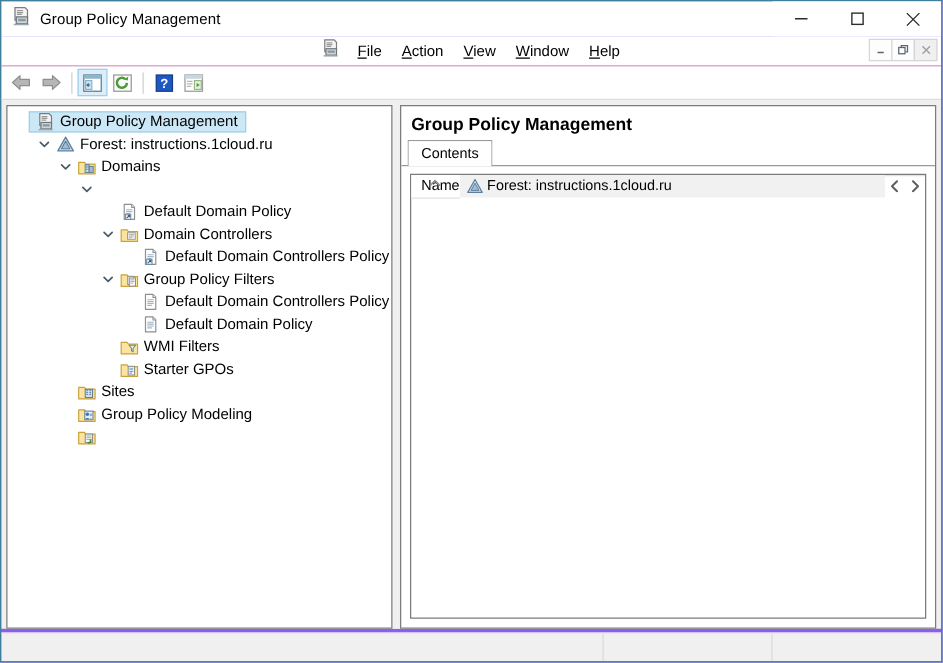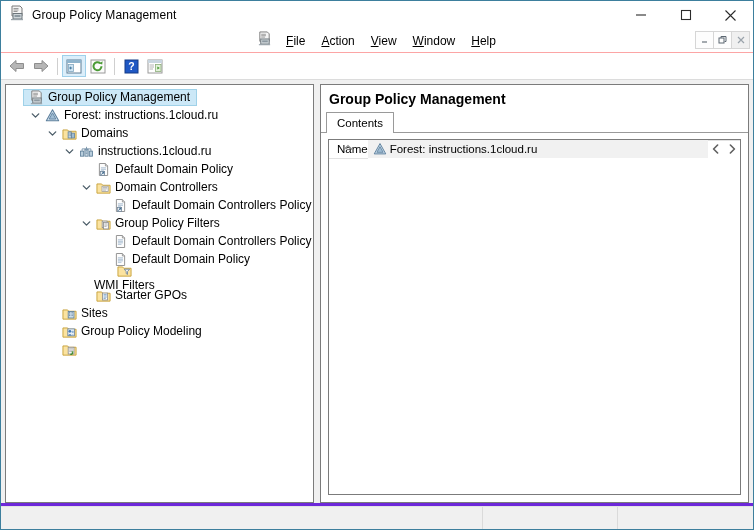--- a/index.html
+++ b/index.html
@@ -9,21 +9,21 @@
     background: #ffffff;
     font-family: "Liberation Sans", sans-serif;
     -webkit-font-smoothing: antialiased;
   }
 
   
   #window {
     position: absolute; left: 0; top: 0;
     width: 754px; height: 530px;
     border: 1px solid #3d7f9d;
-    background: #6d28d9;
+    background: #8b5cf6;
     display: flex; flex-direction: column;
     overflow: hidden;
   }
 
   
   #titlebar {
     height: 28px; min-height: 28px;
     display: flex; align-items: center;
     background: #ffffff;
     position: relative;
@@ -410,32 +410,20 @@
               </span>
               <span class="tlabel">Domains</span>
             </span>
           </div>
           <div class="tnode" style="padding-left: 55px;">
             <span class="chev">
               <svg width="9" height="9" viewBox="0 0 10 10">
                 <path d="M1.4 3.2L5 6.8l3.6-3.6" fill="none" stroke="#4b5c68" stroke-width="1.5" stroke-linecap="round" stroke-linejoin="round"></path>
               </svg>
             </span>
-            <span class="tlabel-wrap" style="display: inline-flex; align-items: center;">
-              <span class="ticon">
-                <svg width="15" height="15" viewBox="0 0 16 16">
-                  <rect x="6.3" y="5.6" width="3.4" height="7.4" fill="#cfdde7" stroke="#5e7f99" stroke-width=".9"></rect>
-                  <rect x="1.6" y="7.6" width="3.4" height="5.4" fill="#b9cedd" stroke="#5e7f99" stroke-width=".9"></rect>
-                  <rect x="11" y="7.6" width="3.4" height="5.4" fill="#b9cedd" stroke="#5e7f99" stroke-width=".9"></rect>
-                  <path d="M3.3 7.6V5.2h9.4v2.4M8 5.2V3" stroke="#6e8ca4" stroke-width=".9" fill="none"></path>
-                  <path d="M7 7h2M7 8.6h2M7 10.2h2" stroke="#5e7f99" stroke-width=".7"></path>
-                </svg>
-              </span>
-              <span class="tlabel">instructions.1cloud.ru</span>
-            </span>
           </div>
           <div class="tnode" style="padding-left: 72px;">
             <span class="chev"></span>
             <span class="tlabel-wrap" style="display: inline-flex; align-items: center;">
               <span class="ticon">
                 <svg width="15" height="15" viewBox="0 0 16 16">
                   <path d="M3.6 1.6h6.4l2.4 2.4v10.4H3.6z" fill="#fdfdfd" stroke="#8f8f8f" stroke-width="1" stroke-linejoin="round"></path>
                   <path d="M10 1.6v2.6h2.4" fill="#e6e6e6" stroke="#8f8f8f" stroke-width=".9"></path>
                   <path d="M5.2 6.2h5.4M5.2 7.8h5.4M5.2 9.4h3.4" stroke="#9fb7cc" stroke-width=".9"></path>
                   <rect x="4.6" y="10" width="4.6" height="4.4" fill="#e9eef2" stroke="#6d8398" stroke-width=".8"></rect>
@@ -516,21 +504,21 @@
                   <path d="M3.6 1.6h6.4l2.4 2.4v10.4H3.6z" fill="#fdfdfd" stroke="#8f8f8f" stroke-width="1" stroke-linejoin="round"></path>
                   <path d="M10 1.6v2.6h2.4" fill="#e6e6e6" stroke="#8f8f8f" stroke-width=".9"></path>
                   <path d="M5.2 6.2h5.4M5.2 7.8h5.4M5.2 9.4h5.4M5.2 11h3.8" stroke="#9fb7cc" stroke-width=".9"></path>
                 </svg>
               </span>
               <span class="tlabel">Default Domain Policy</span>
             </span>
           </div>
           <div class="tnode" style="padding-left: 72px;">
             <span class="chev"></span>
-            <span class="tlabel-wrap" style="display: inline-flex; align-items: center; flex-direction: column;">
+            <span class="tlabel-wrap" style="display: inline-flex; align-items: flex-start;">
               <span class="ticon">
                 <svg width="15" height="15" viewBox="0 0 16 16">
                   <path d="M1 4.2h5l1.2 1.4h7.8v8.4H1z" fill="#fbe3a0" stroke="#c9a23c" stroke-width="1" stroke-linejoin="round"></path>
                   <path d="M7.8 6.6h5.6l-2.2 2.6v3l-1.4-.9V9.2z" fill="#eef2f5" stroke="#6d8398" stroke-width=".9" stroke-linejoin="round"></path>
                 </svg>
               </span>
               <span class="tlabel">WMI Filters</span>
             </span>
           </div>
           <div class="tnode" style="padding-left: 72px;">

